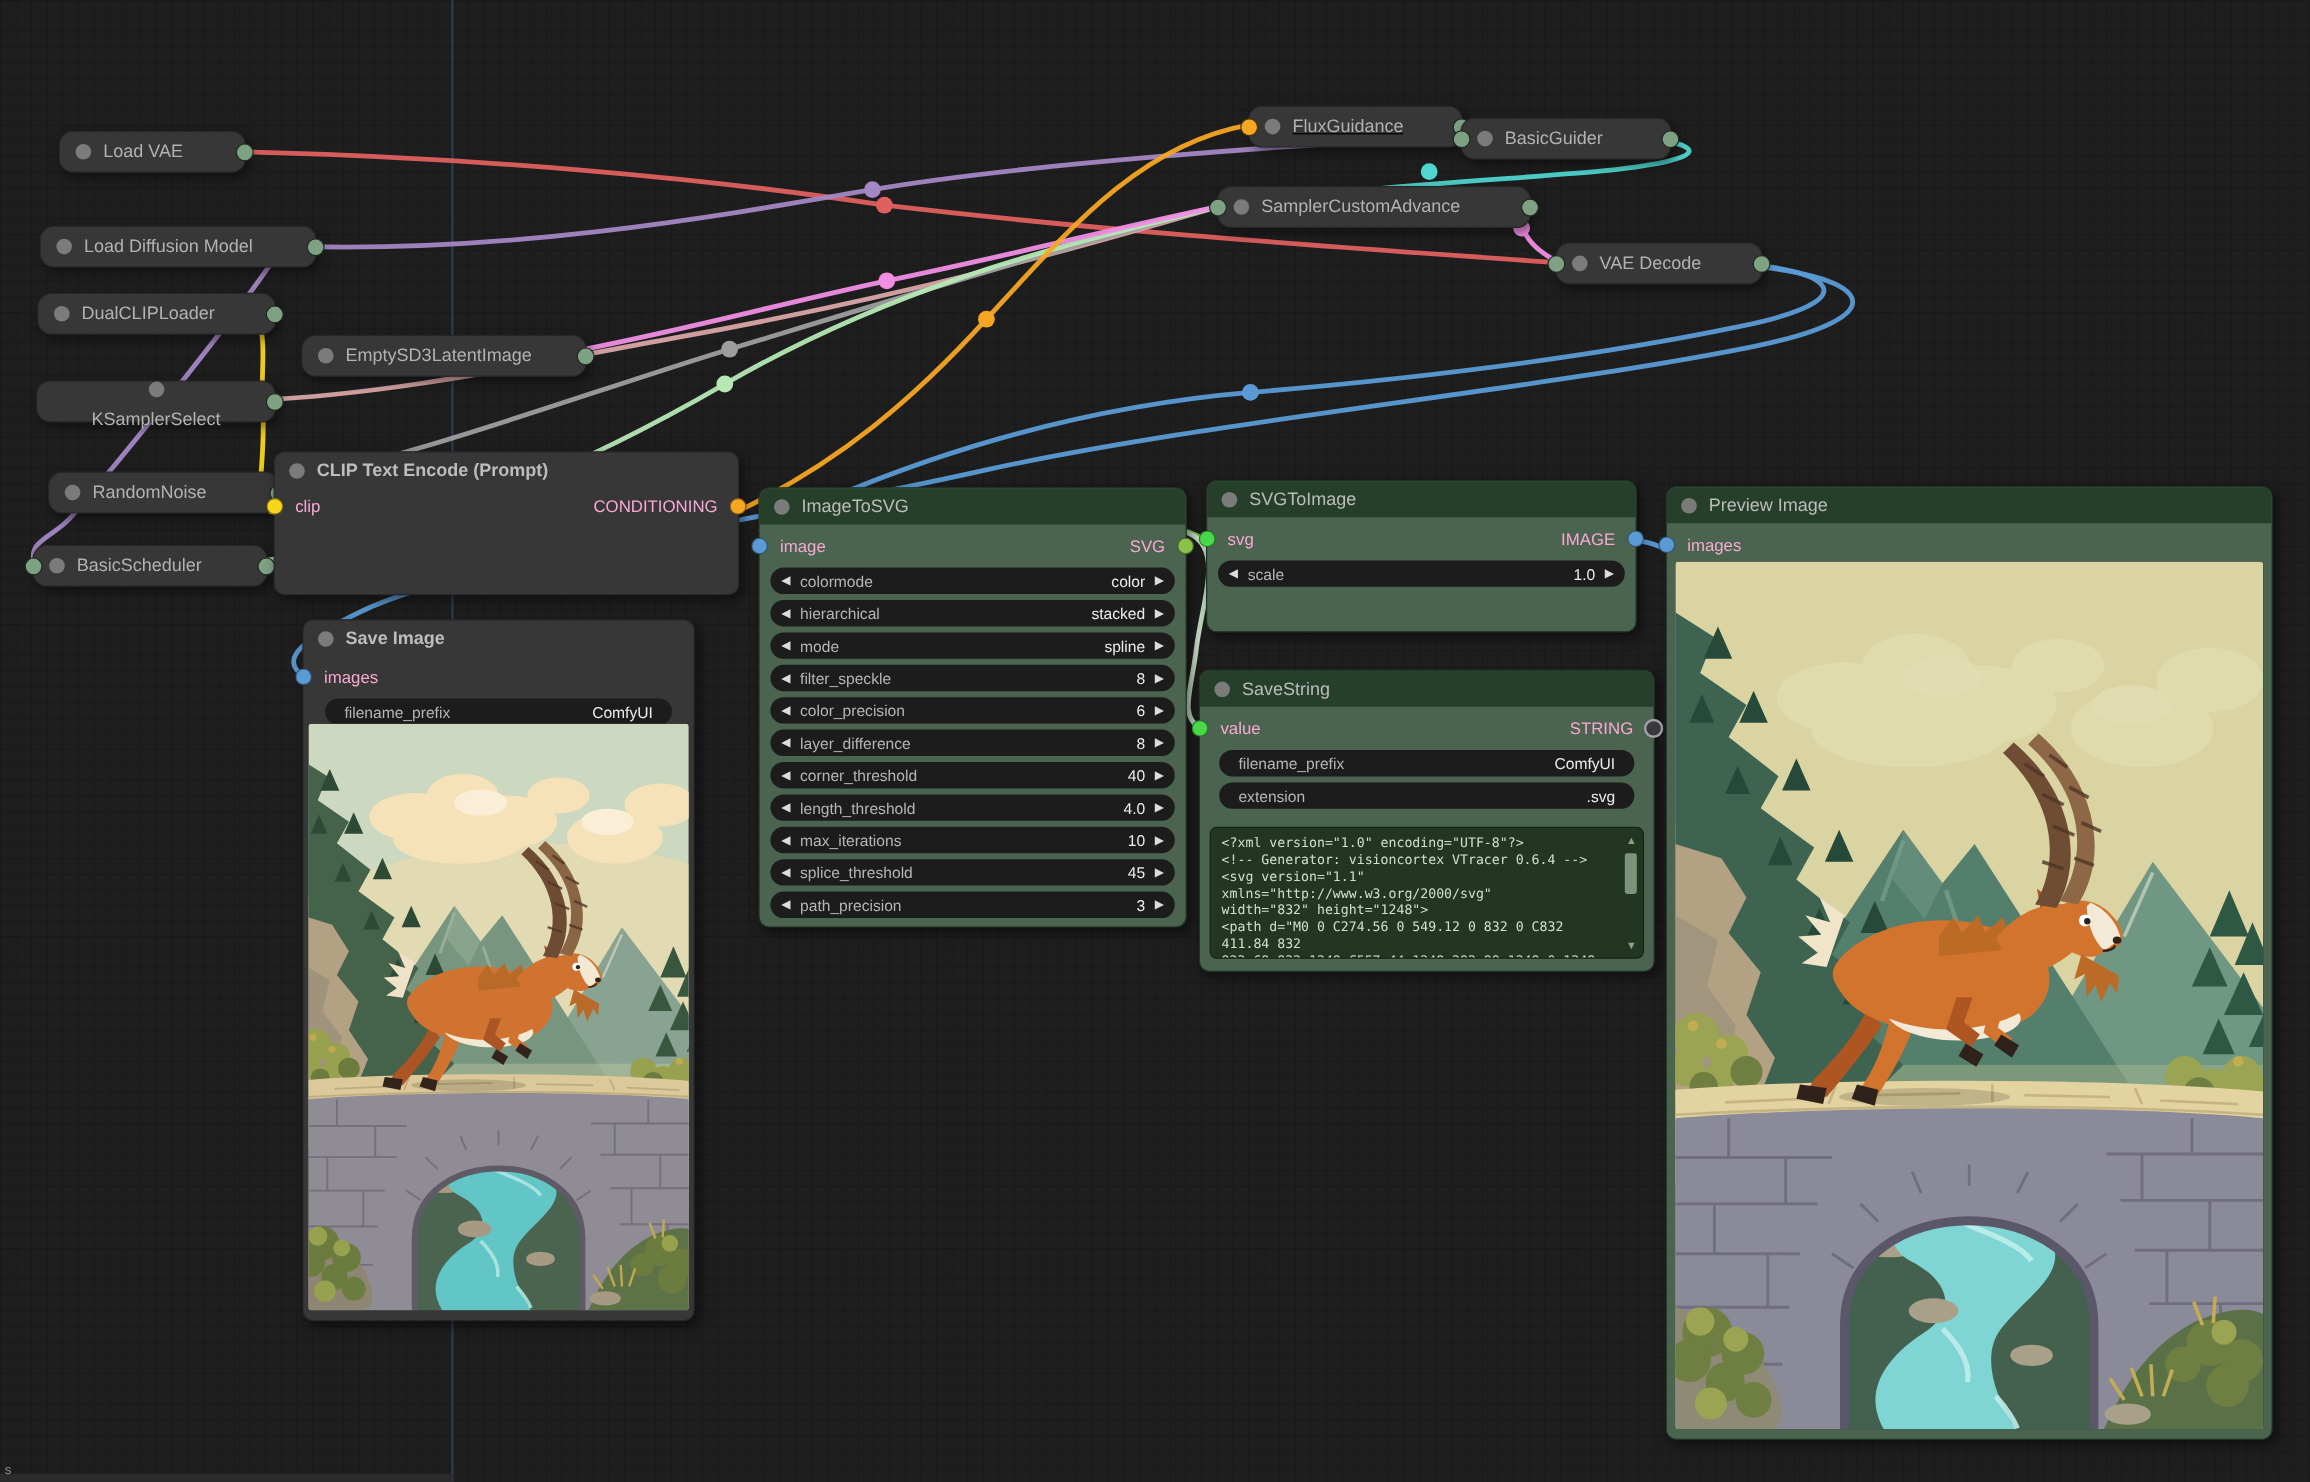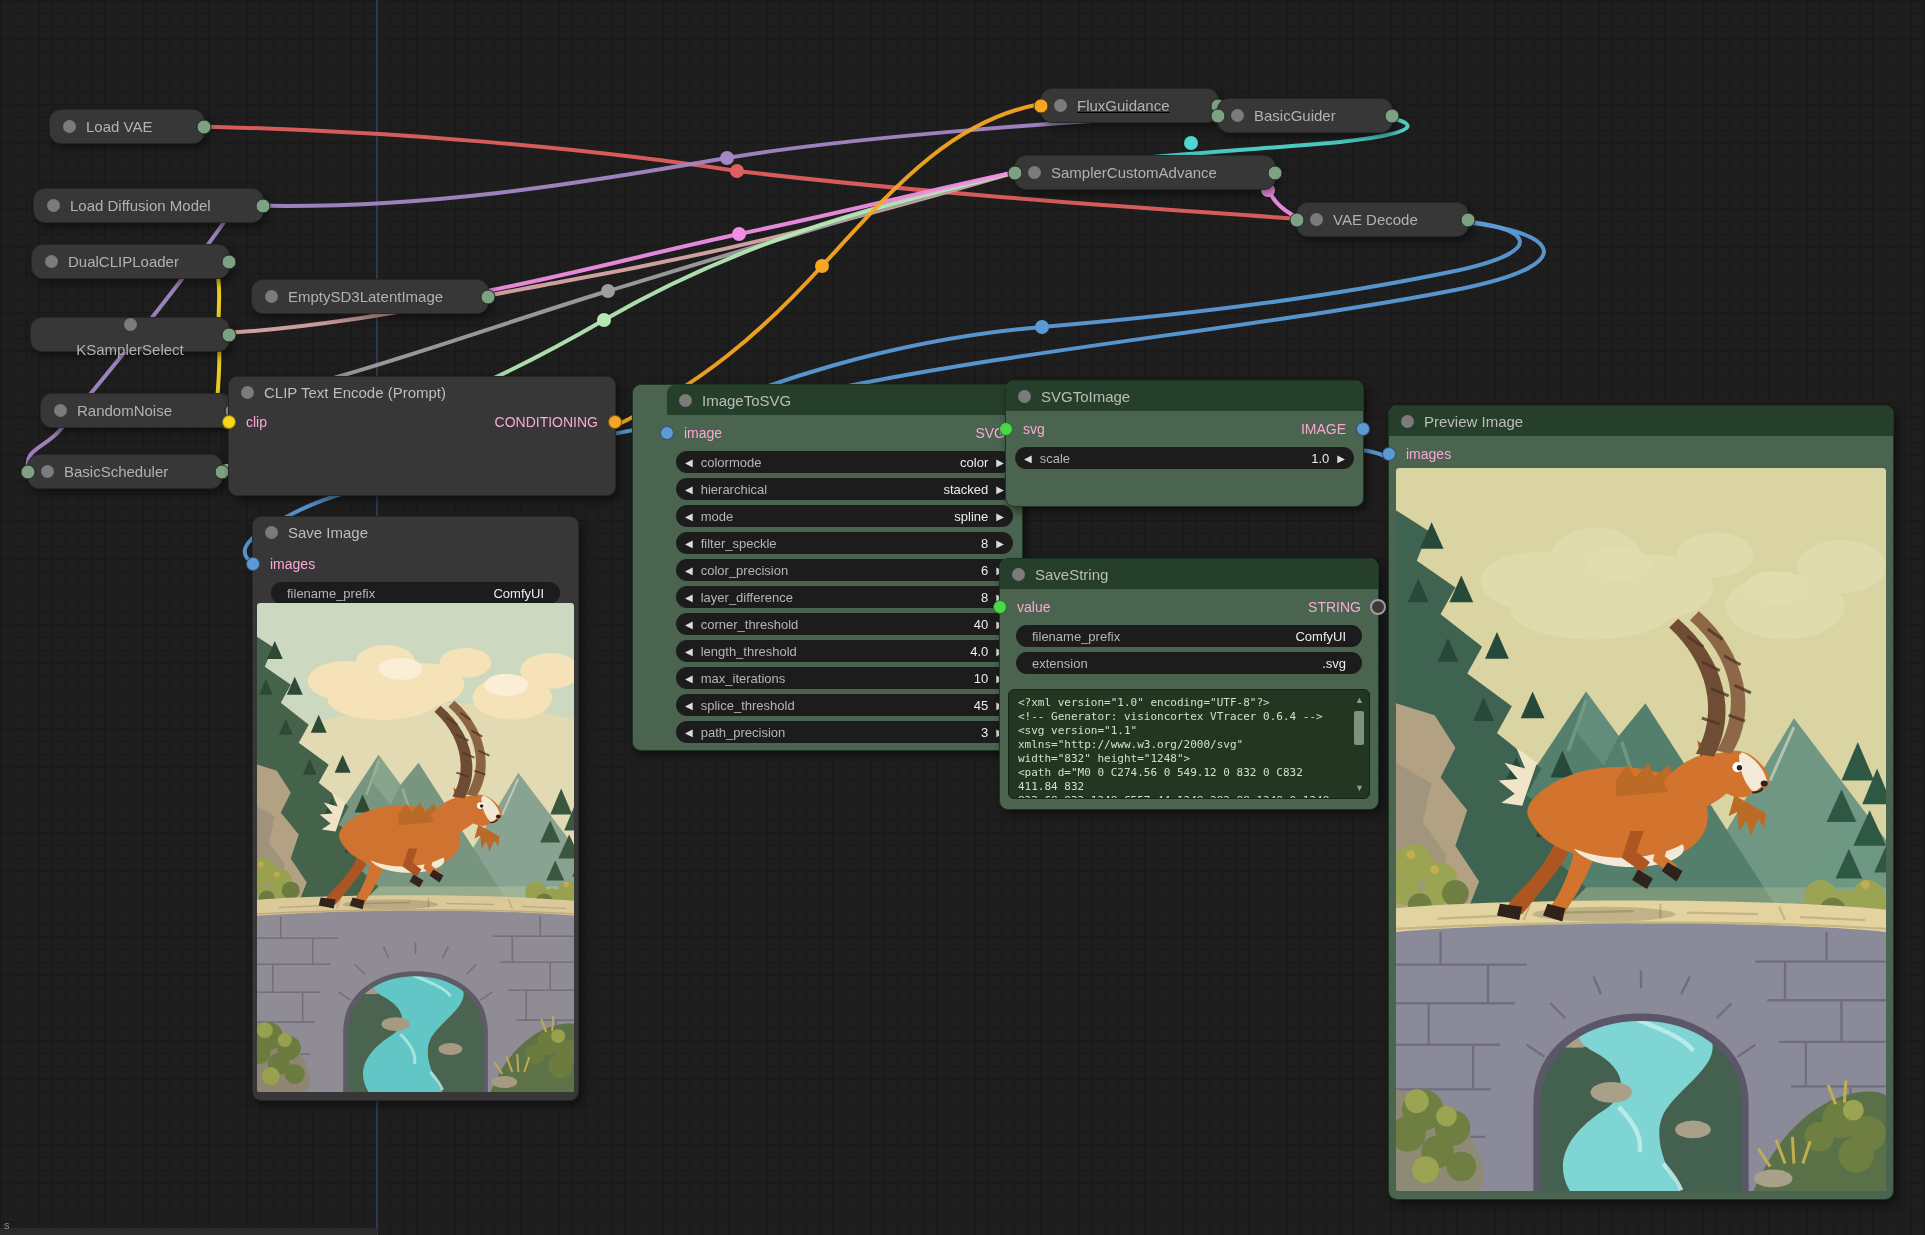--- a/index.html
+++ b/index.html
@@ -25,21 +25,21 @@
     display:flex;align-items:center;gap:10px;padding:0 13px;box-shadow:3px 4px 9px rgba(0,0,0,.45);z-index:3;}
   .cnode .ct{color:#b2b2b2;font-size:15px;white-space:nowrap;}
   .tdot{width:13px;height:13px;border-radius:50%;background:#7b7b7b;flex:none;}
   .edot{position:absolute;width:13px;height:13px;border-radius:50%;background:#7fa183;border:1px solid #1d2a1f;top:50%;transform:translate(-50%,-50%);z-index:4;}
   .edot.right{left:100%;}
   .edot.left{left:0;}
   .edot.orange{background:#F5A623;border-color:#4a3408;}
 
   
   .dnode{position:absolute;background:#373737;border:1px solid #272727;border-radius:9px;box-shadow:3px 4px 10px rgba(0,0,0,.5);z-index:3;}
-  .dhead{height:30px;display:flex;align-items:center;gap:10px;padding:0 12px;color:#bdbdbd;font-size:15px;}
+  .dhead{height:30px;display:flex;align-items:center;gap:10px;padding:0 12px;color:#bdbdbd;font-size:15px;font-weight:bold;}
 
   
   .gnode{position:absolute;background:#4a6450;border:1px solid #1f3323;border-radius:9px;box-shadow:3px 4px 10px rgba(0,0,0,.5);z-index:3;}
   .ghead{height:30px;background:#263f2a;border-radius:8px 8px 0 0;display:flex;align-items:center;gap:10px;padding:0 12px;color:#bcbcbc;font-size:15px;}
 
   .slotrow{position:relative;display:flex;justify-content:space-between;align-items:center;padding:0 17px;height:26px;color:#f9a8d4;font-size:14px;margin-top:5px;}
   .sdot{position:absolute;width:12px;height:12px;border-radius:50%;top:50%;transform:translate(-50%,-50%);border:1px solid rgba(0,0,0,.45);z-index:4;}
   .sdot.in{left:0;}
   .sdot.out{left:100%;}
   .c-yellow{background:#F7D51D;} .c-orange{background:#F5A623;} .c-blue{background:#5B9BD5;}
@@ -420,21 +420,21 @@
     <span>filename_prefix</span>
     <span class="pv">ComfyUI</span>
   </div>
   <div class="imgwrap" style="left:4px;right:4px;top:86px;bottom:8px;">
     <svg class="art-warm" viewBox="0 0 330 490" preserveAspectRatio="xMidYMid slice">
         <use href="#scene"></use>
       </svg>
   </div>
 </div>
 
-<div class="gnode" style="left:632px;top:384px;width:355px;height:365px;padding-left:34px;">
+<div class="gnode" style="left:632px;top:406px;width:355px;height:365px;">
   <div class="ghead">
     <span class="tdot"></span>
     <span>ImageToSVG</span>
   </div>
   <div class="slotrow">
     <span class="sdot in c-blue"></span>
     <span>image</span>
     <span>SVG</span>
     <span class="sdot out c-green"></span>
   </div>
@@ -499,21 +499,21 @@
     <span class="arr">▶</span>
   </div>
   <div class="pill">
     <span class="arr">◀</span>
     <span>path_precision</span>
     <span class="pv">3</span>
     <span class="arr">▶</span>
   </div>
 </div>
 
-<div class="gnode" style="left:1005px;top:380px;width:357px;height:125px;">
+<div class="gnode" style="left:1005px;top:400px;width:357px;height:125px;">
   <div class="ghead">
     <span class="tdot"></span>
     <span>SVGToImage</span>
   </div>
   <div class="slotrow">
     <span class="sdot in c-vivgreen"></span>
     <span>svg</span>
     <span>IMAGE</span>
     <span class="sdot out c-blue"></span>
   </div>

